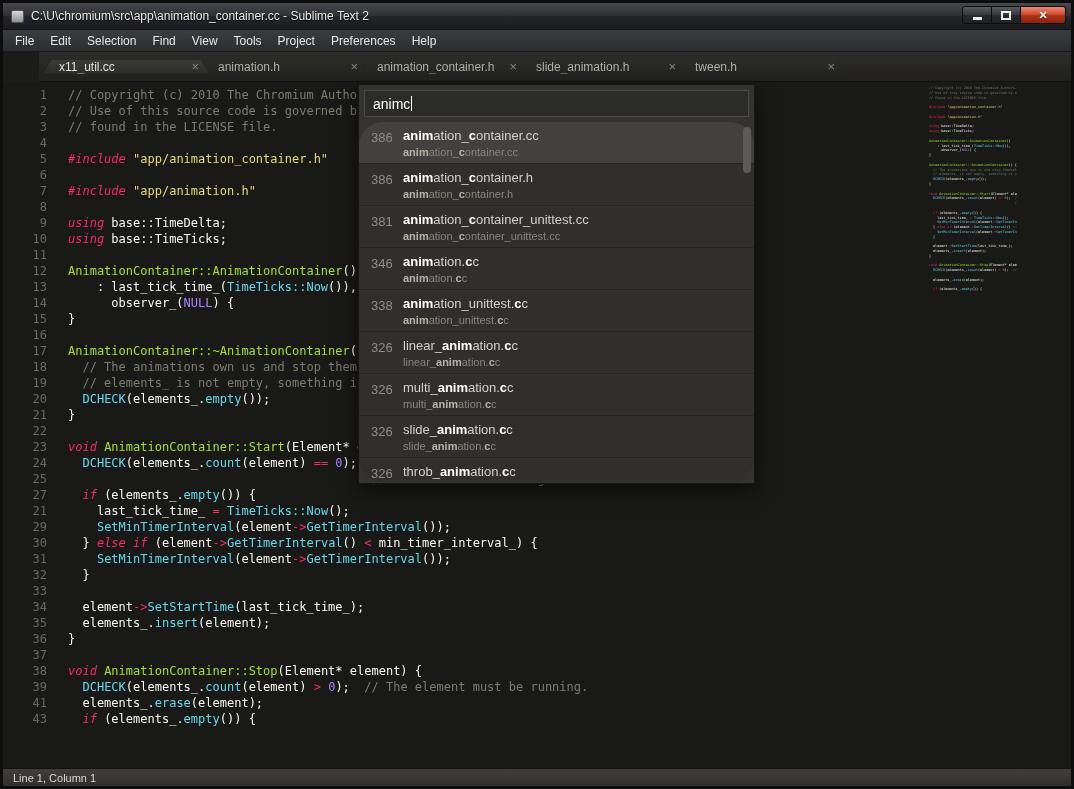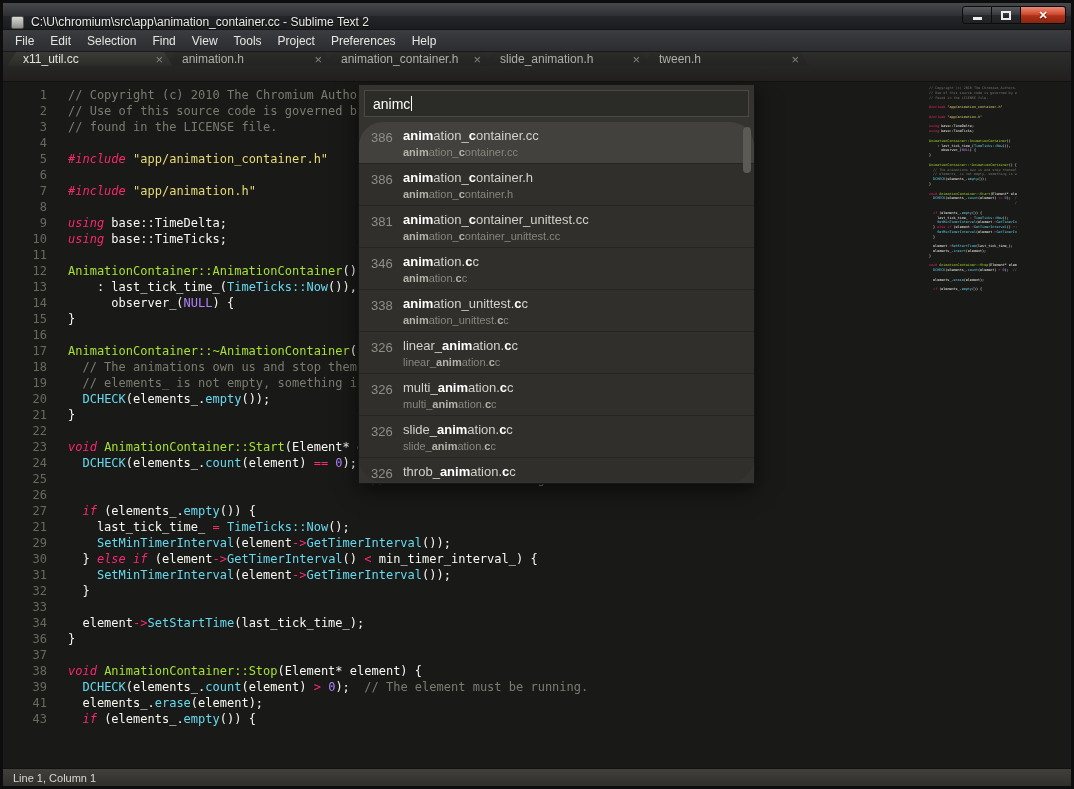--- a/index.html
+++ b/index.html
@@ -6,43 +6,43 @@
     --pl:#f8f8f2; --cm:#7c7b70; --kw:#f92672; --st:#e6db74;
     --fn:#66d9ef; --cl:#a6e22e; --ct:#ae81ff; --op:#f92672;
   }
   *{margin:0;padding:0;box-sizing:border-box;}
   html,body{width:1074px;height:789px;background:#000;overflow:hidden;}
   body{font-family:"Liberation Sans",sans-serif;}
 
   .window{position:relative;width:1074px;height:789px;background:#1b1b19;border:3px solid #0d0d0d;overflow:hidden;}
 
   
-  .titlebar{height:26px;display:flex;align-items:flex-end;gap:7px;padding:0 8px;position:relative;
+  .titlebar{height:26px;display:flex;align-items:center;gap:7px;padding:0 8px;position:relative;
     background:linear-gradient(#47484c,#303134 48%,#242528 52%,#1b1c1e);}
   .app-icon{width:13px;height:13px;border-radius:2px;flex:none;
     background:linear-gradient(#d8d8d6,#8f8f8d);border:1px solid #55544f;}
   .title-text{color:#eceae6;font-size:12px;white-space:nowrap;text-shadow:0 1px 1px #000;}
   .win-controls{position:absolute;right:5px;top:3px;display:flex;}
   .wbtn{height:18px;display:flex;align-items:center;justify-content:center;border:1px solid #0c0c0c;cursor:default;}
   .wbtn.min{width:30px;border-radius:3px 0 0 3px;background:linear-gradient(#595a5e,#38393c 48%,#28292c 52%,#202124);}
   .wbtn.max{width:29px;border-left:none;background:linear-gradient(#595a5e,#38393c 48%,#28292c 52%,#202124);}
   .wbtn.close{width:45px;border-left:none;border-radius:0 3px 3px 0;
     background:linear-gradient(#ec8a74,#d14c32 45%,#ad3118 55%,#8c2410);}
   .glyph-min{width:9px;height:3px;background:#ececec;margin-top:7px;}
   .glyph-max{width:10px;height:9px;border:2px solid #ececec;background:transparent;}
   .glyph-close{color:#fff;font-size:11px;font-weight:bold;line-height:1;text-shadow:0 1px 1px #5a1006;}
 
   
   .menubar{height:23px;display:flex;align-items:center;padding:0 4px;color:#e6e5e1;font-size:12px;
     background:linear-gradient(#3b3c3f,#2c2d30);border-top:1px solid #141416;border-bottom:1px solid #19191b;}
   .menu-item{padding:3px 8px;border-radius:2px;white-space:nowrap;}
 
   
-  .tabbar{height:30px;display:flex;align-items:flex-start;padding-left:4px;
-    background:linear-gradient(#2d2d2b,#201f1d);border-bottom:1px solid #111110;}
+  .tabbar{height:30px;display:flex;align-items:center;padding-left:4px;
+    background:linear-gradient(#2d2d2b,#201f1d);border-bottom:1px solid #111110;margin-left:36px;}
   .tab{width:166px;display:flex;align-items:center;padding:0 10px 0 16px;font-size:12px;color:#aeaea8;
     background:linear-gradient(#2b2b28,#232321);
     clip-path:polygon(9px 0,calc(100% - 9px) 0,100% 100%,0 100%);
     margin-right:-7px;filter:drop-shadow(1px 0 0 #141412);}
   .tab.active{background:linear-gradient(#3b3b38,#2b2b28);color:#e2e2dc;z-index:2;}
   .tab-label{flex:1;overflow:hidden;white-space:nowrap;}
   .tab-close{color:#84847d;font-size:13px;line-height:1;padding-left:6px;}
 
   
   .main{position:relative;height:686px;background:#191917;overflow:hidden;}
@@ -156,29 +156,29 @@
         <div class="code-line"><span class="ln">16</span><span class="lc"></span></div>
         <div class="code-line"><span class="ln">17</span><span class="lc"><span class="tk-cl">AnimationContainer::~AnimationContainer</span><span class="tk-pl">() {</span></span></div>
         <div class="code-line"><span class="ln">18</span><span class="lc"><span class="tk-cm">  // The animations own us and stop themselves before being deleted. If</span></span></div>
         <div class="code-line"><span class="ln">19</span><span class="lc"><span class="tk-cm">  // elements_ is not empty, something is wrong.</span></span></div>
         <div class="code-line"><span class="ln">20</span><span class="lc"><span class="tk-pl">  </span><span class="tk-fn">DCHECK</span><span class="tk-pl">(elements_.</span><span class="tk-fn">empty</span><span class="tk-pl">());</span></span></div>
         <div class="code-line"><span class="ln">21</span><span class="lc"><span class="tk-pl">}</span></span></div>
         <div class="code-line"><span class="ln">22</span><span class="lc"></span></div>
         <div class="code-line"><span class="ln">23</span><span class="lc"><span class="tk-kw">void</span><span class="tk-pl"> </span><span class="tk-cl">AnimationContainer::Start</span><span class="tk-pl">(Element* element) {</span></span></div>
         <div class="code-line"><span class="ln">24</span><span class="lc"><span class="tk-pl">  </span><span class="tk-fn">DCHECK</span><span class="tk-pl">(elements_.</span><span class="tk-fn">count</span><span class="tk-pl">(element) </span><span class="tk-op">==</span><span class="tk-pl"> </span><span class="tk-ct">0</span><span class="tk-pl">);  </span><span class="tk-cm">// Start should only be invoked if the</span></span></div>
         <div class="code-line"><span class="ln">25</span><span class="lc"><span class="tk-cm">                                          // element isn't running.</span></span></div>
-        <div class="code-line"><span class="ln">26</span><span class="lc"></span></div>
         <div class="code-line"><span class="ln">27</span><span class="lc"><span class="tk-pl">  </span><span class="tk-kw">if</span><span class="tk-pl"> (elements_.</span><span class="tk-fn">empty</span><span class="tk-pl">()) {</span></span></div>
         <div class="code-line"><span class="ln">21</span><span class="lc"><span class="tk-pl">    last_tick_time_ </span><span class="tk-op">=</span><span class="tk-pl"> </span><span class="tk-fn">TimeTicks::Now</span><span class="tk-pl">();</span></span></div>
         <div class="code-line"><span class="ln">29</span><span class="lc"><span class="tk-pl">    </span><span class="tk-fn">SetMinTimerInterval</span><span class="tk-pl">(element</span><span class="tk-op">-&gt;</span><span class="tk-fn">GetTimerInterval</span><span class="tk-pl">());</span></span></div>
         <div class="code-line"><span class="ln">30</span><span class="lc"><span class="tk-pl">  } </span><span class="tk-kw">else</span><span class="tk-pl"> </span><span class="tk-kw">if</span><span class="tk-pl"> (element</span><span class="tk-op">-&gt;</span><span class="tk-fn">GetTimerInterval</span><span class="tk-pl">() </span><span class="tk-op">&lt;</span><span class="tk-pl"> min_timer_interval_) {</span></span></div>
         <div class="code-line"><span class="ln">31</span><span class="lc"><span class="tk-pl">    </span><span class="tk-fn">SetMinTimerInterval</span><span class="tk-pl">(element</span><span class="tk-op">-&gt;</span><span class="tk-fn">GetTimerInterval</span><span class="tk-pl">());</span></span></div>
         <div class="code-line"><span class="ln">32</span><span class="lc"><span class="tk-pl">  }</span></span></div>
         <div class="code-line"><span class="ln">33</span><span class="lc"></span></div>
         <div class="code-line"><span class="ln">34</span><span class="lc"><span class="tk-pl">  element</span><span class="tk-op">-&gt;</span><span class="tk-fn">SetStartTime</span><span class="tk-pl">(last_tick_time_);</span></span></div>
+        <div class="code-line"><span class="ln">35</span><span class="lc"><span class="tk-pl">  elements_.</span><span class="tk-fn">insert</span><span class="tk-pl">(element);</span></span></div>
         <div class="code-line"><span class="ln">36</span><span class="lc"><span class="tk-pl">}</span></span></div>
         <div class="code-line"><span class="ln">37</span><span class="lc"></span></div>
         <div class="code-line"><span class="ln">38</span><span class="lc"><span class="tk-kw">void</span><span class="tk-pl"> </span><span class="tk-cl">AnimationContainer::Stop</span><span class="tk-pl">(Element* element) {</span></span></div>
         <div class="code-line"><span class="ln">39</span><span class="lc"><span class="tk-pl">  </span><span class="tk-fn">DCHECK</span><span class="tk-pl">(elements_.</span><span class="tk-fn">count</span><span class="tk-pl">(element) </span><span class="tk-op">&gt;</span><span class="tk-pl"> </span><span class="tk-ct">0</span><span class="tk-pl">);  </span><span class="tk-cm">// The element must be running.</span></span></div>
         <div class="code-line"><span class="ln">41</span><span class="lc"><span class="tk-pl">  elements_.</span><span class="tk-fn">erase</span><span class="tk-pl">(element);</span></span></div>
         <div class="code-line"><span class="ln">43</span><span class="lc"><span class="tk-pl">  </span><span class="tk-kw">if</span><span class="tk-pl"> (elements_.</span><span class="tk-fn">empty</span><span class="tk-pl">()) {</span></span></div>
       </div>
     <div class="minimap">
         <div class="mm-line"><span class="tk-cm">// Copyright (c) 2010 The Chromium Authors. All rights reserved.</span></div>
         <div class="mm-line"><span class="tk-cm">// Use of this source code is governed by a BSD-style license that can be</span></div>

